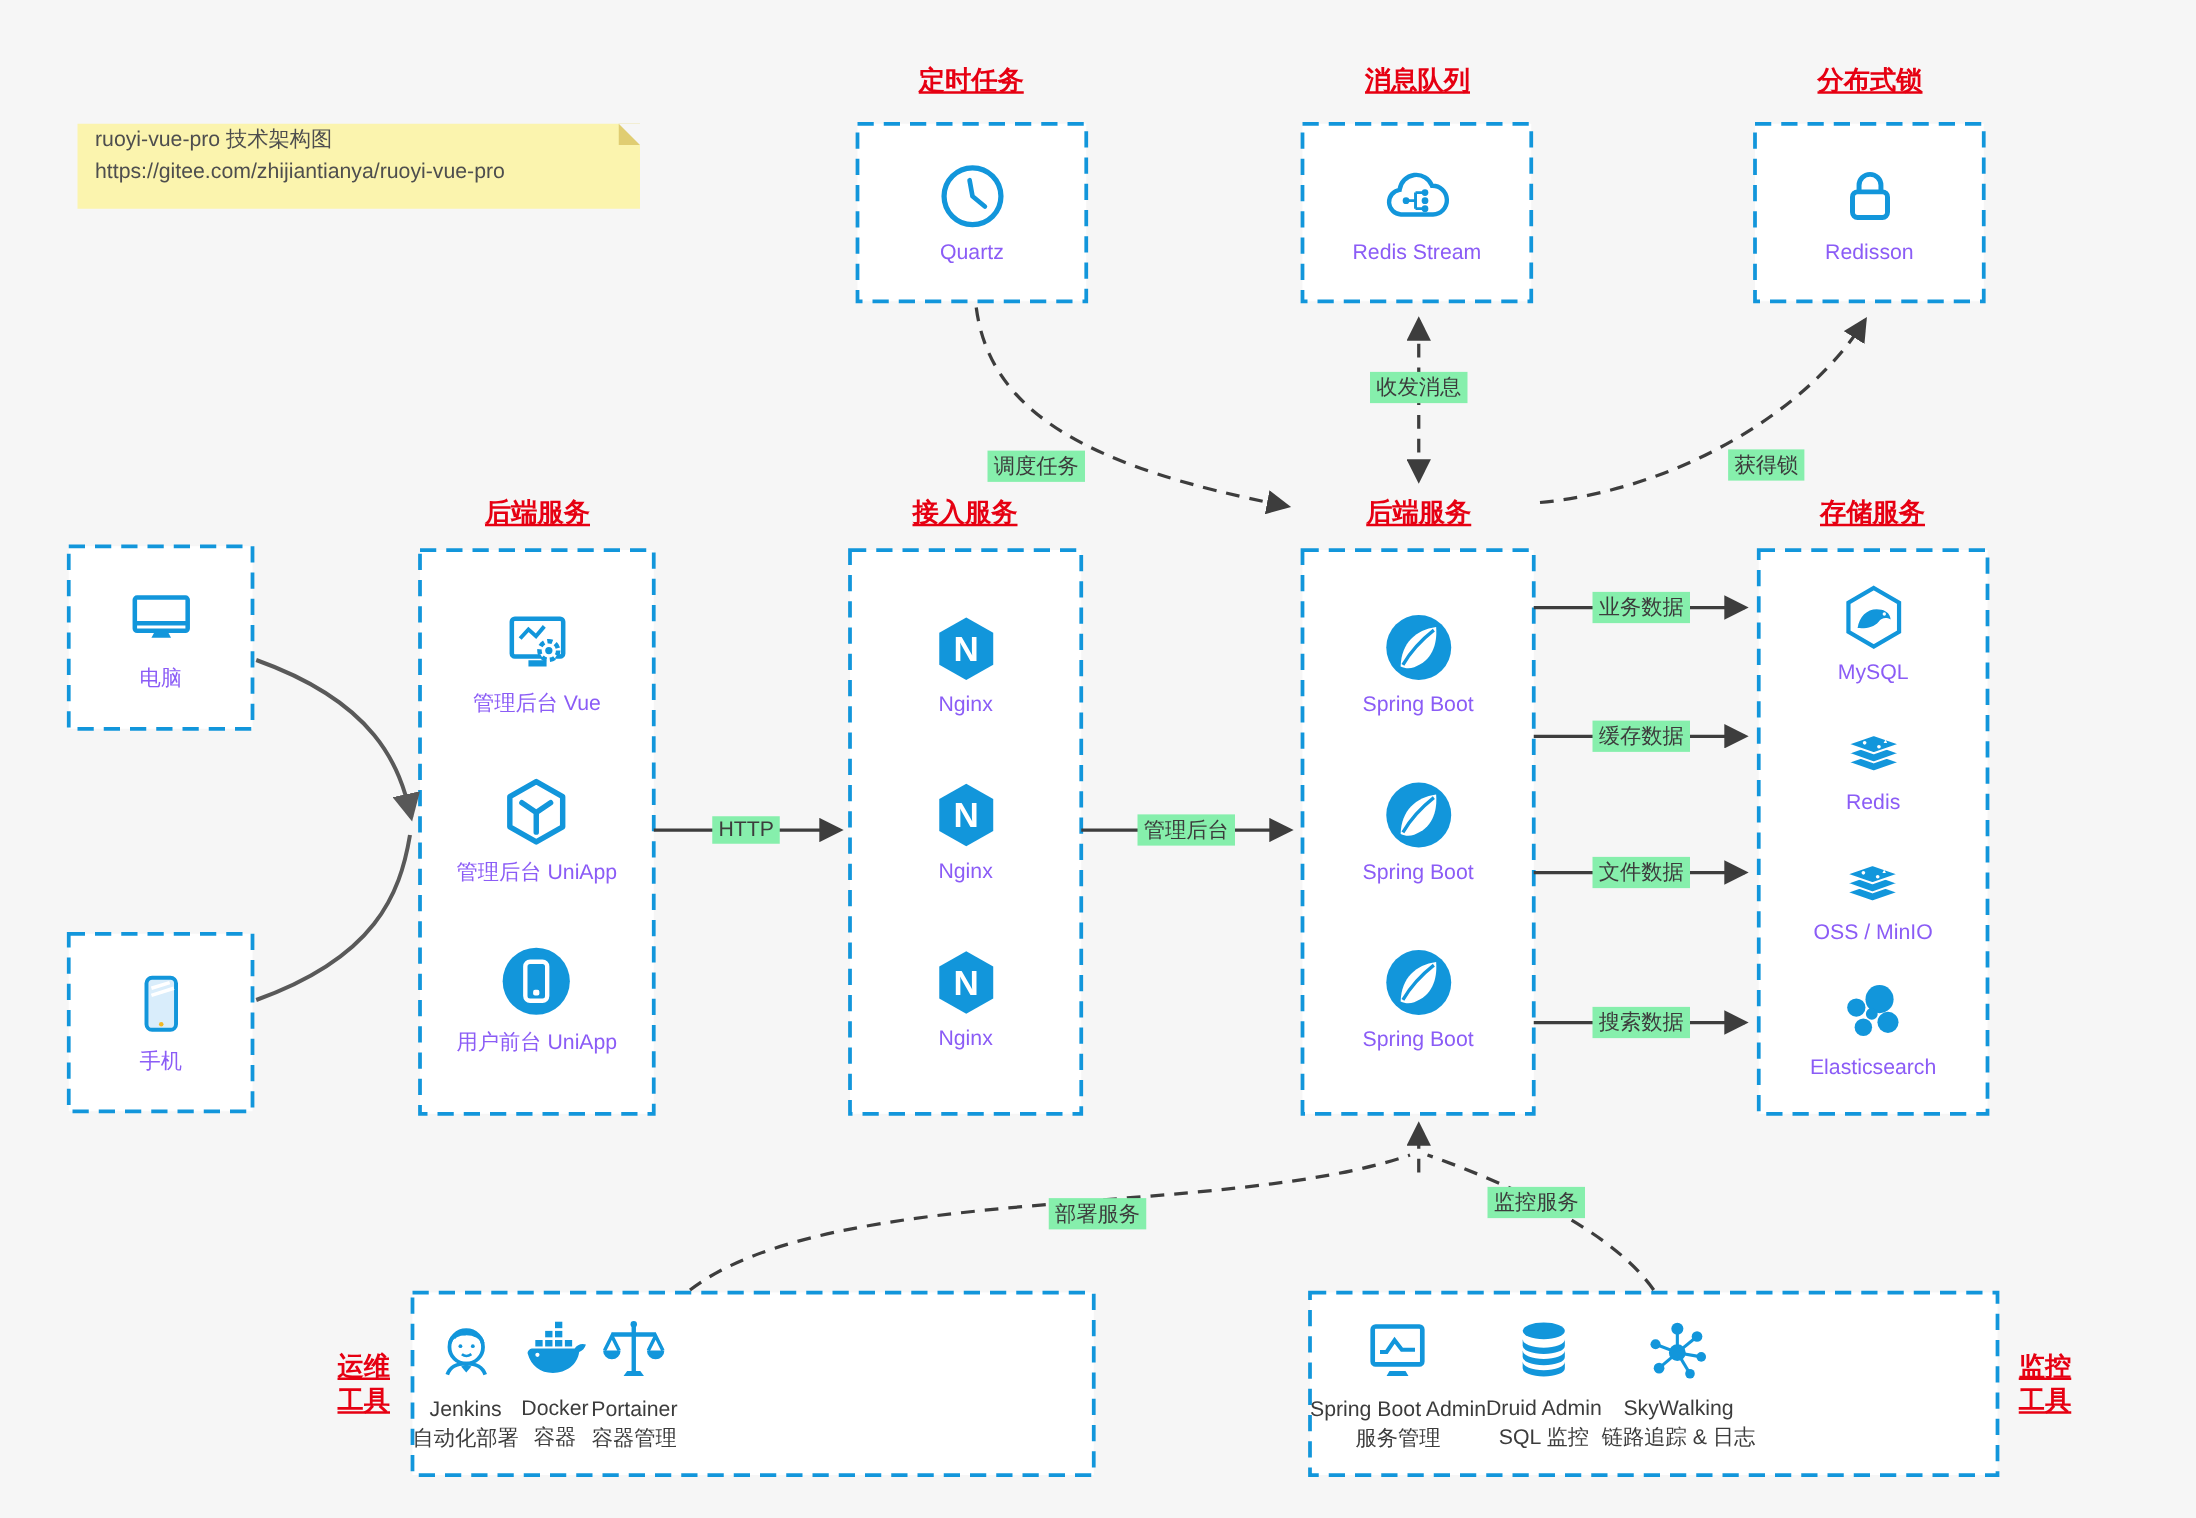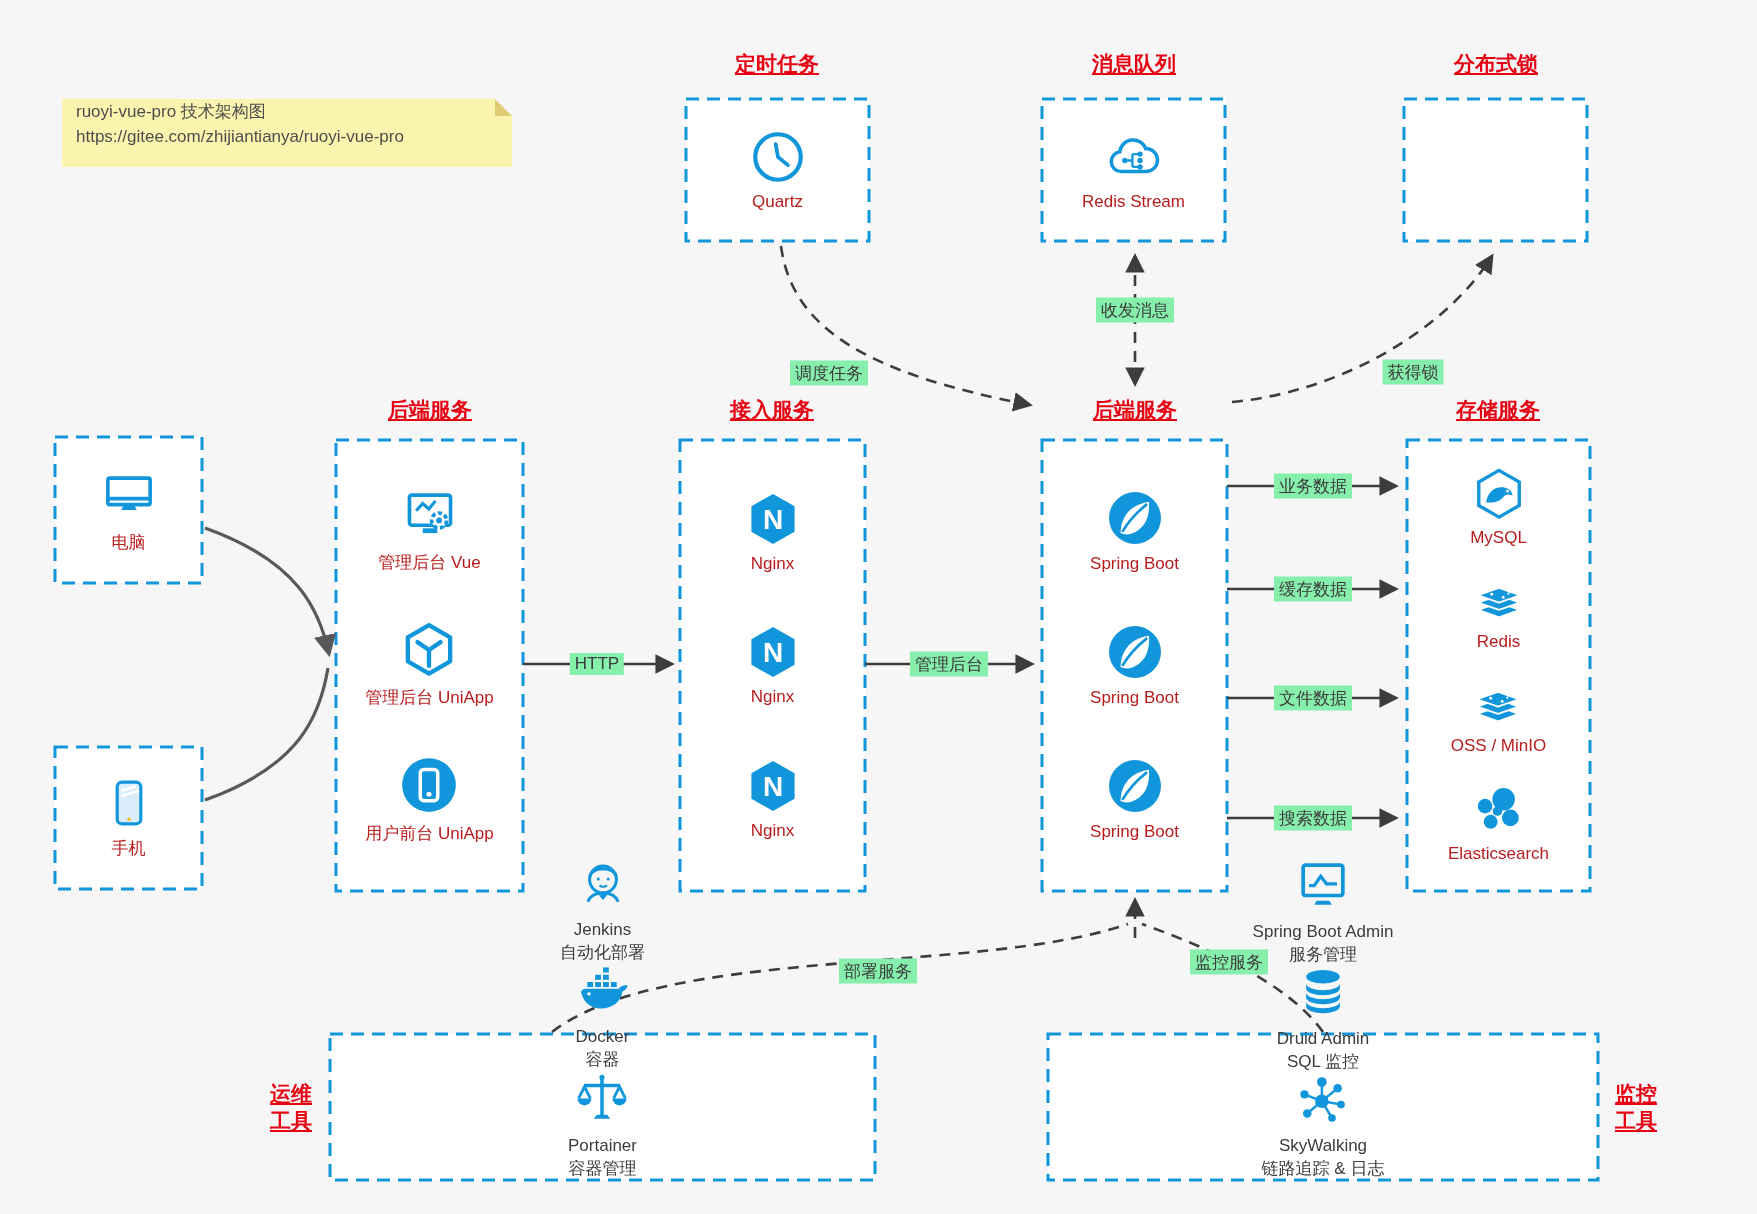--- a/index.html
+++ b/index.html
@@ -5,24 +5,24 @@
   :root{
     --blue:#1296db; --red:#e60012; --arrow:#3d3d3d;
     --note_bg:#fbf4ae; --note_fold:#e0cd72; --page_bg:#f6f6f6;
   }
   html,body{margin:0;padding:0;}
   body{background:var(--page_bg);font-family:"Liberation Sans",sans-serif;}
   .canvas{position:relative;width:1757px;height:1214px;overflow:hidden;background:var(--page_bg);}
   .layer{position:absolute;left:0;top:0;}
   
   .box{position:absolute;display:flex;flex-direction:column;justify-content:space-evenly;align-items:center;box-sizing:border-box;}
-  .box.row{flex-direction:column;justify-content:flex-end;}
+  .box.row{flex-direction:row;justify-content:flex-start;}
   .item{display:flex;flex-direction:column;align-items:center;gap:7px;}
   .item svg{color:var(--blue);display:block;}
-  .lbl{font-size:17px;color:#b91c1c;white-space:nowrap;}
+  .lbl{font-size:17px;color:#8b5cf6;white-space:nowrap;}
   .lbl2{font-size:17px;color:#3c3c3c;white-space:nowrap;text-align:center;line-height:23px;}
   .gtitle{position:absolute;transform:translateX(-50%);color:var(--red);font-weight:bold;font-size:21px;white-space:nowrap;text-decoration:underline;}
   .side-label{position:absolute;transform:translate(-50%,-50%);color:var(--red);font-weight:bold;font-size:21px;line-height:27px;text-align:center;white-space:nowrap;text-decoration:underline;}
   .elabel{position:absolute;transform:translate(-50%,-50%);background:#86efac;padding:1px 5px;font-size:17px;color:#3c3c3c;white-space:nowrap;}
   .note{position:absolute;left:62px;top:99px;width:450px;height:68px;background:var(--note_bg);
         color:#4e4e4e;font-size:17px;line-height:25px;padding:0 0 0 14px;box-sizing:border-box;}
   .note::before{content:"";position:absolute;top:0;right:0;width:0;height:0;
         border-width:0 17px 17px 0;border-style:solid;
         border-color:var(--page_bg) var(--page_bg) var(--note_fold) var(--note_fold);}
   .gbox{fill:#ffffff;stroke:var(--blue);stroke-width:3;stroke-dasharray:13 8;}
@@ -135,20 +135,29 @@
           <circle cx="17" cy="27" r="2.3"></circle>
             <circle cx="30" cy="21.5" r="2.3"></circle>
           <circle cx="30" cy="27" r="2.3"></circle>
             <circle cx="30" cy="32.5" r="2.3"></circle>
         </g>
         <path d="M17 27 H23.5 M23.5 21.5 H30 M23.5 32.5 H30 M23.5 21.5 V32.5" stroke="currentColor" stroke-width="2" fill="none"></path>
       </svg>
       <div class="lbl">Redis Stream</div>
     </div>
   </div>
+  <div class="box" style="left:1404px;top:99px;width:183px;height:142px">
+    <div class="item">
+      <svg viewBox="0 0 48 48" width="56" height="56">
+        <path d="M16.5 21 V16.5 a7.5 7.5 0 0 1 15 0 V21" fill="none" stroke="currentColor" stroke-width="3.4"></path>
+        <rect x="12" y="21" width="24" height="17.5" rx="3.5" fill="none" stroke="currentColor" stroke-width="3.4"></rect>
+      </svg>
+      <div class="lbl">Redisson</div>
+    </div>
+  </div>
 
   <div class="box" style="left:336px;top:440px;width:187px;height:451px">
     <div class="item">
       <svg viewBox="0 0 48 48" width="58" height="58">
         <rect x="7" y="7.5" width="34" height="25" rx="2" fill="none" stroke="currentColor" stroke-width="3"></rect>
         <path d="M12.5 20.5 l5.5 -6 5 4.5 5.5 -6.5" fill="none" stroke="currentColor" stroke-width="2.6"></path>
         <circle cx="31.5" cy="28.5" r="6.2" fill="#ffffff" stroke="currentColor" stroke-width="3" stroke-dasharray="3.4 2.2"></circle>
         <circle cx="31.5" cy="28.5" r="2.4" fill="currentColor"></circle>
         <path d="M18 37 h12" stroke="currentColor" stroke-width="4"></path>
       </svg>

